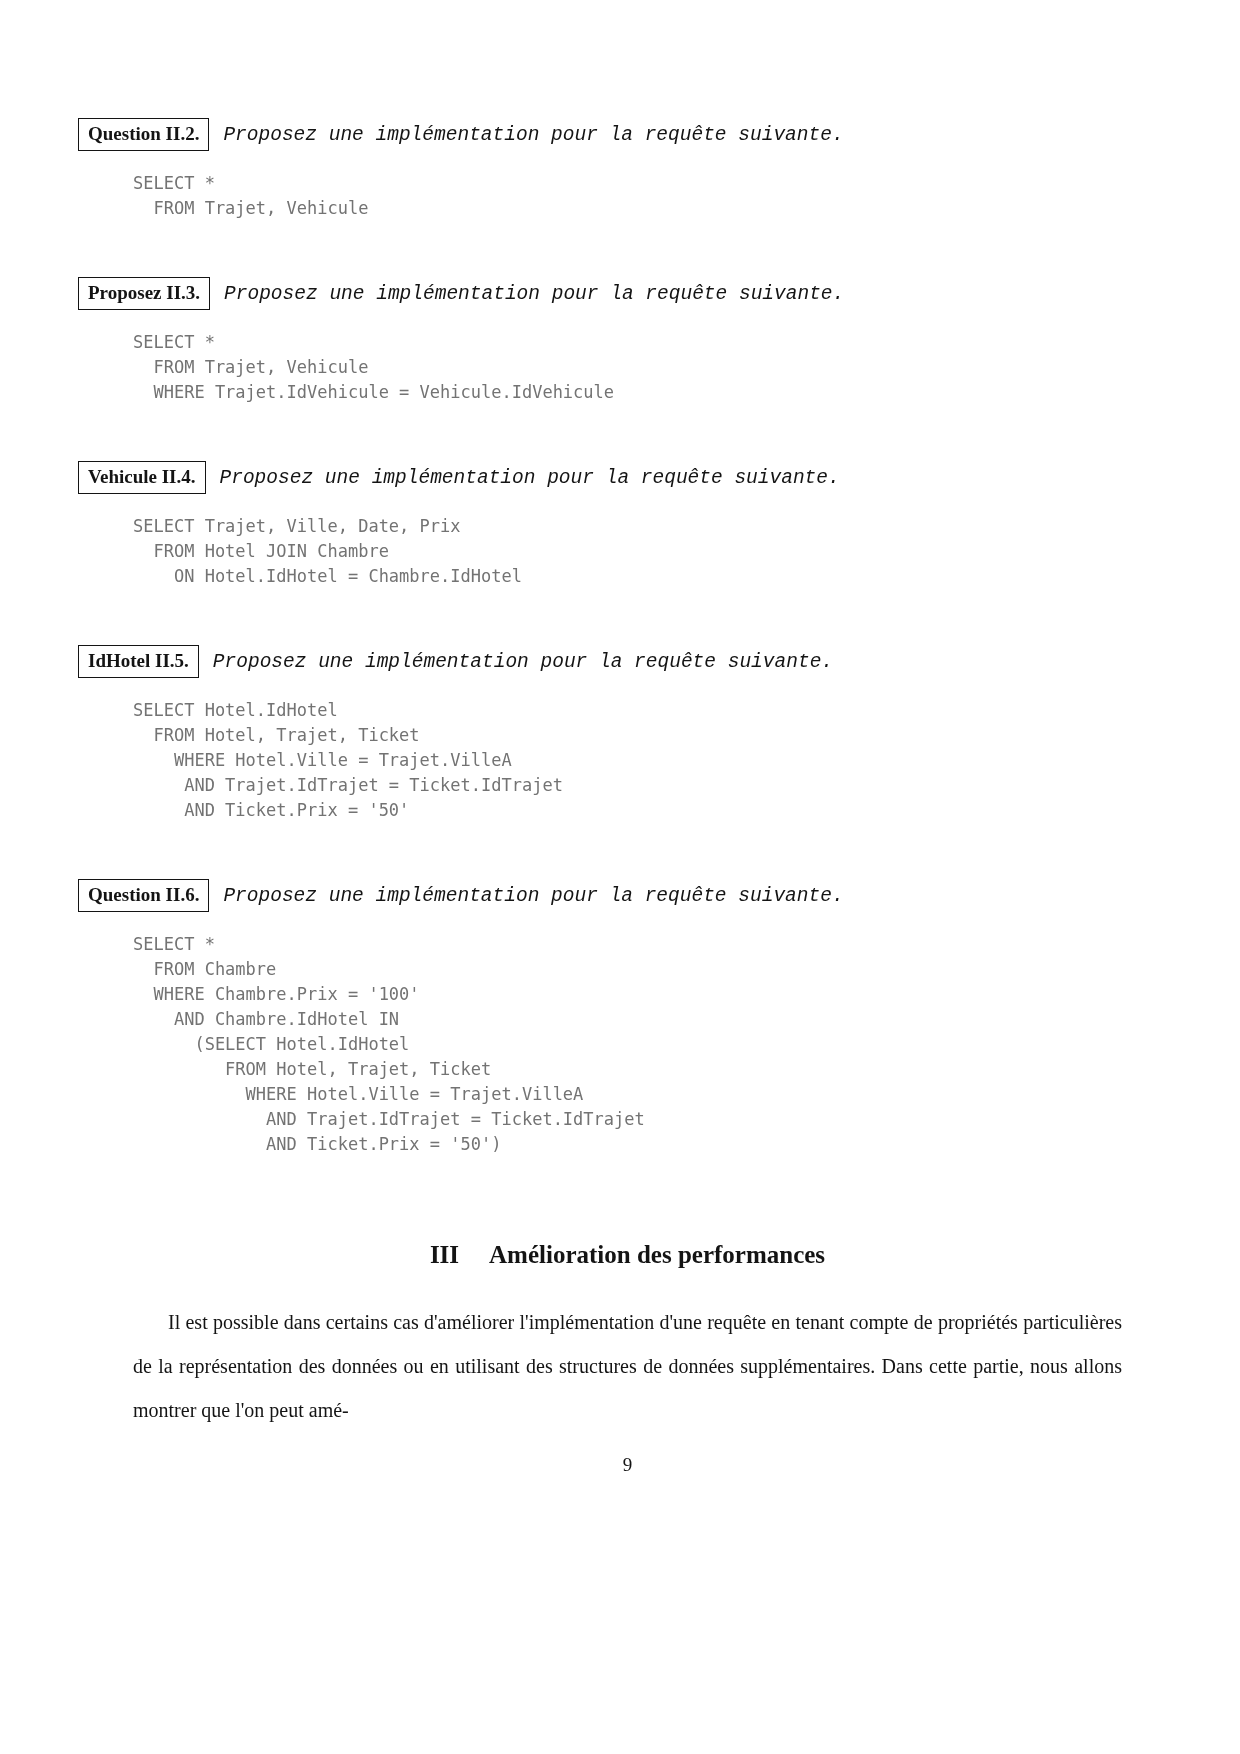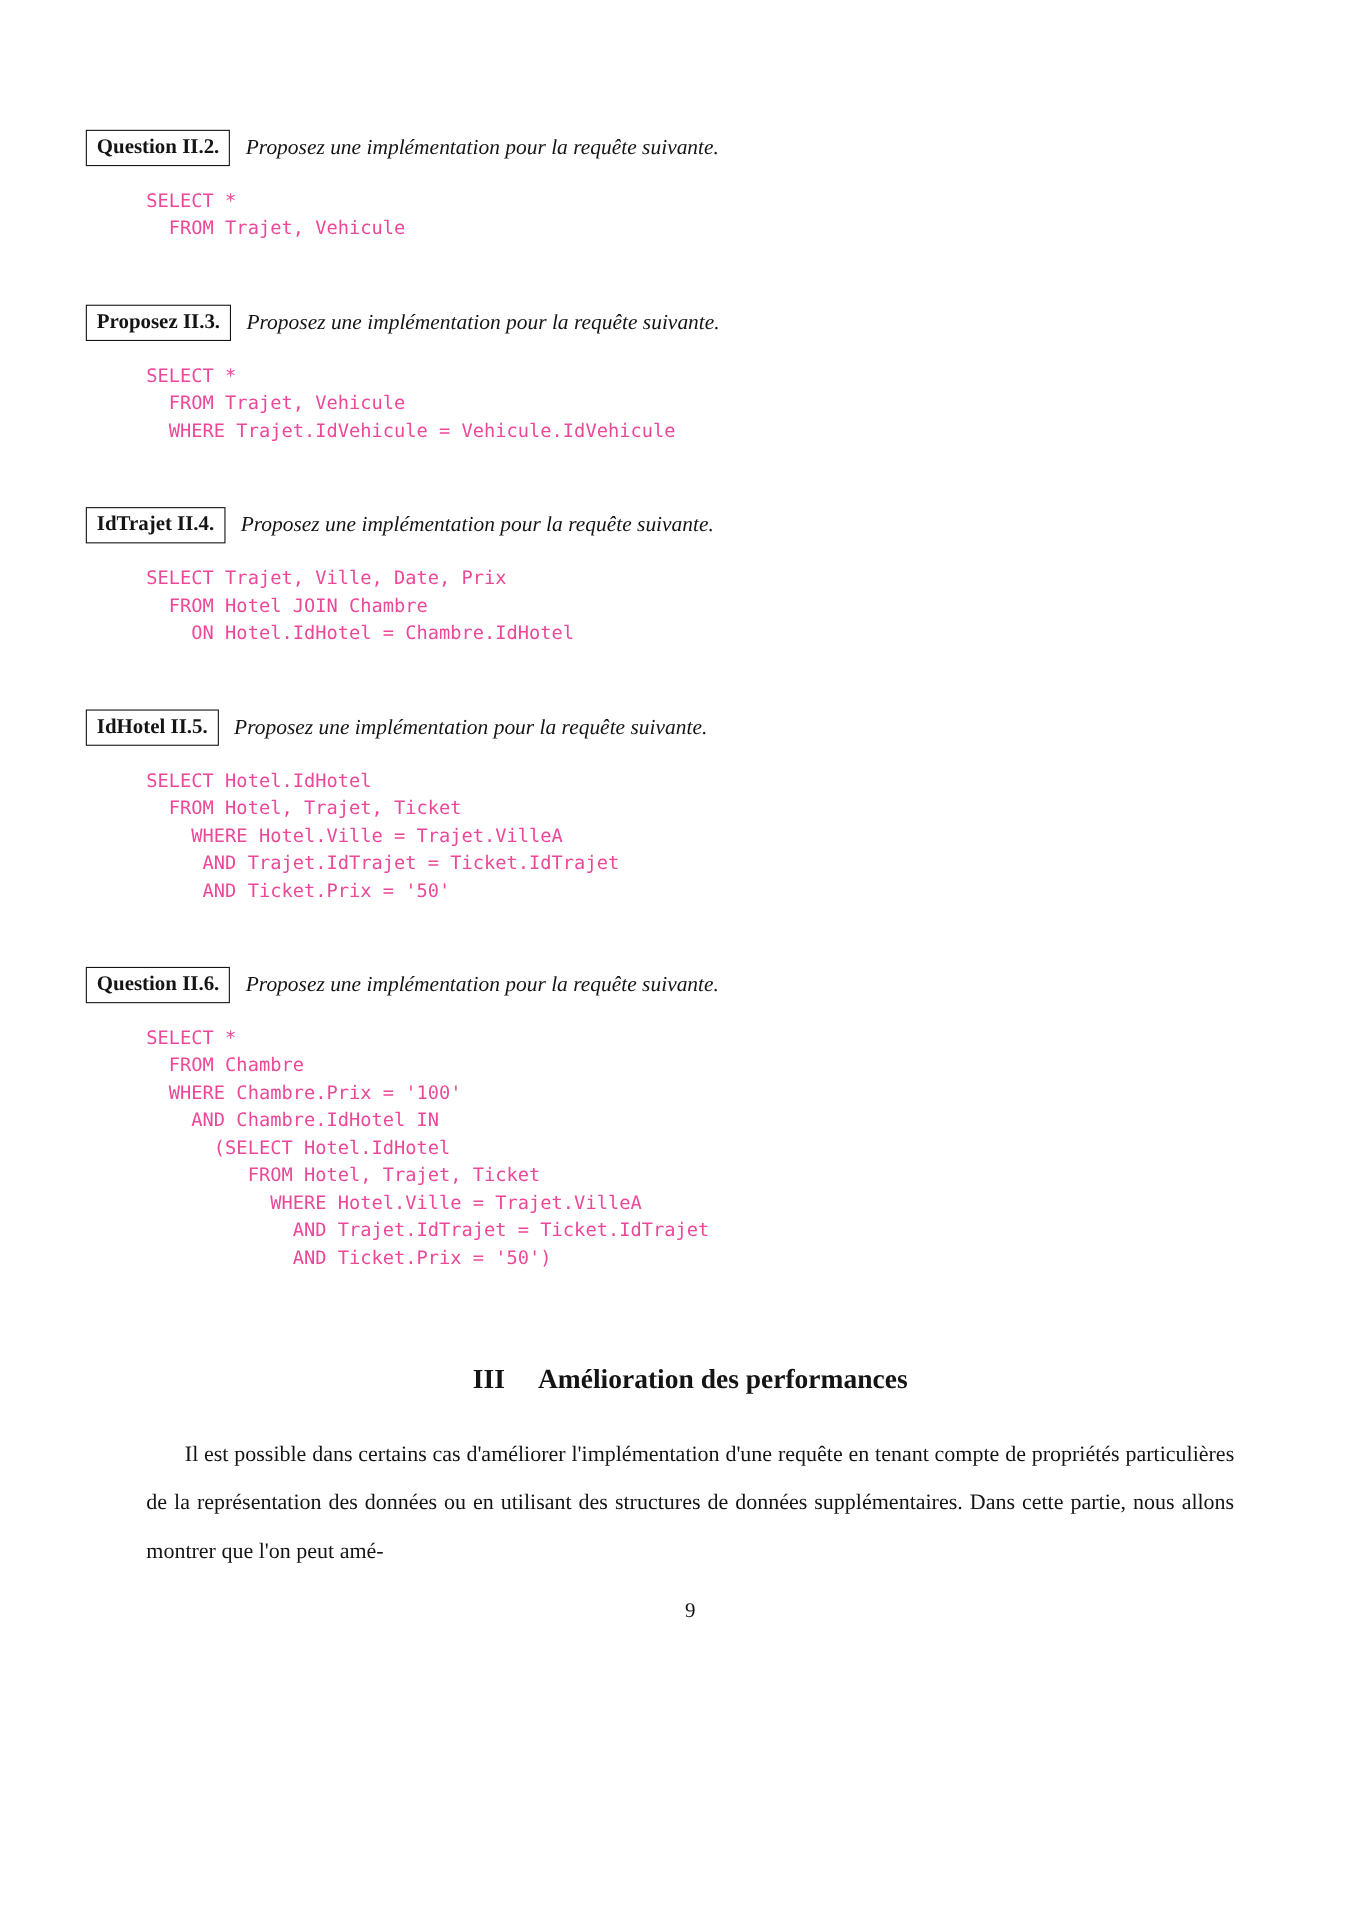--- a/index.html
+++ b/index.html
@@ -29,28 +29,29 @@
     font-weight: bold;
     font-size: 19px;
     line-height: 23px;
     white-space: nowrap;
   }
   .question-prompt {
     font-style: italic;
     font-size: 19.5px;
     margin-left: 14px;
     white-space: nowrap;
+    font-family: Liberation Mono, monospace;
   }
   pre.sql {
     font-family: "DejaVu Sans Mono", "Liberation Mono", monospace;
     font-size: 17px;
     line-height: 25px;
     margin-top: 20px;
     white-space: pre;
-    color: #ec4899;
+    color: #737373;
   }
   .section-heading {
     margin-top: 48px;
     text-align: center;
     font-weight: bold;
     font-size: 25px;
     line-height: 30px;
   }
   .section-number { display: inline-block; margin-right: 30px; }
   .section-title { display: inline-block; margin-top: 27px; }
@@ -91,21 +92,21 @@
       <span class="question-prompt">Proposez une implémentation pour la requête suivante.</span>
     </div>
     <pre class="sql">SELECT *
   FROM Trajet, Vehicule
   WHERE Trajet.IdVehicule = Vehicule.IdVehicule</pre>
   </div>
 
   <div class="question-block">
     <div class="question-header">
       <span class="question-label-box">
-        <span>IdTrajet II.4.</span>
+        <span>Vehicule II.4.</span>
       </span>
       <span class="question-prompt">Proposez une implémentation pour la requête suivante.</span>
     </div>
     <pre class="sql">SELECT Trajet, Ville, Date, Prix
   FROM Hotel JOIN Chambre
     ON Hotel.IdHotel = Chambre.IdHotel</pre>
   </div>
 
   <div class="question-block">
     <div class="question-header">

